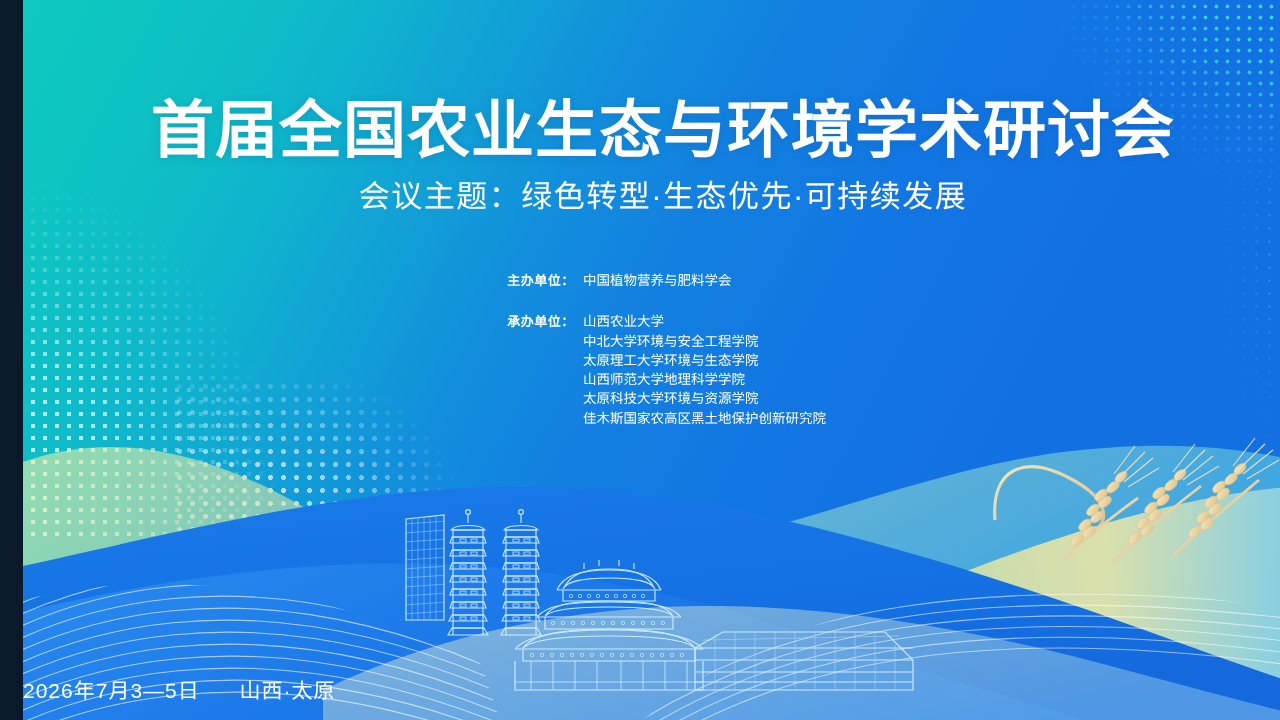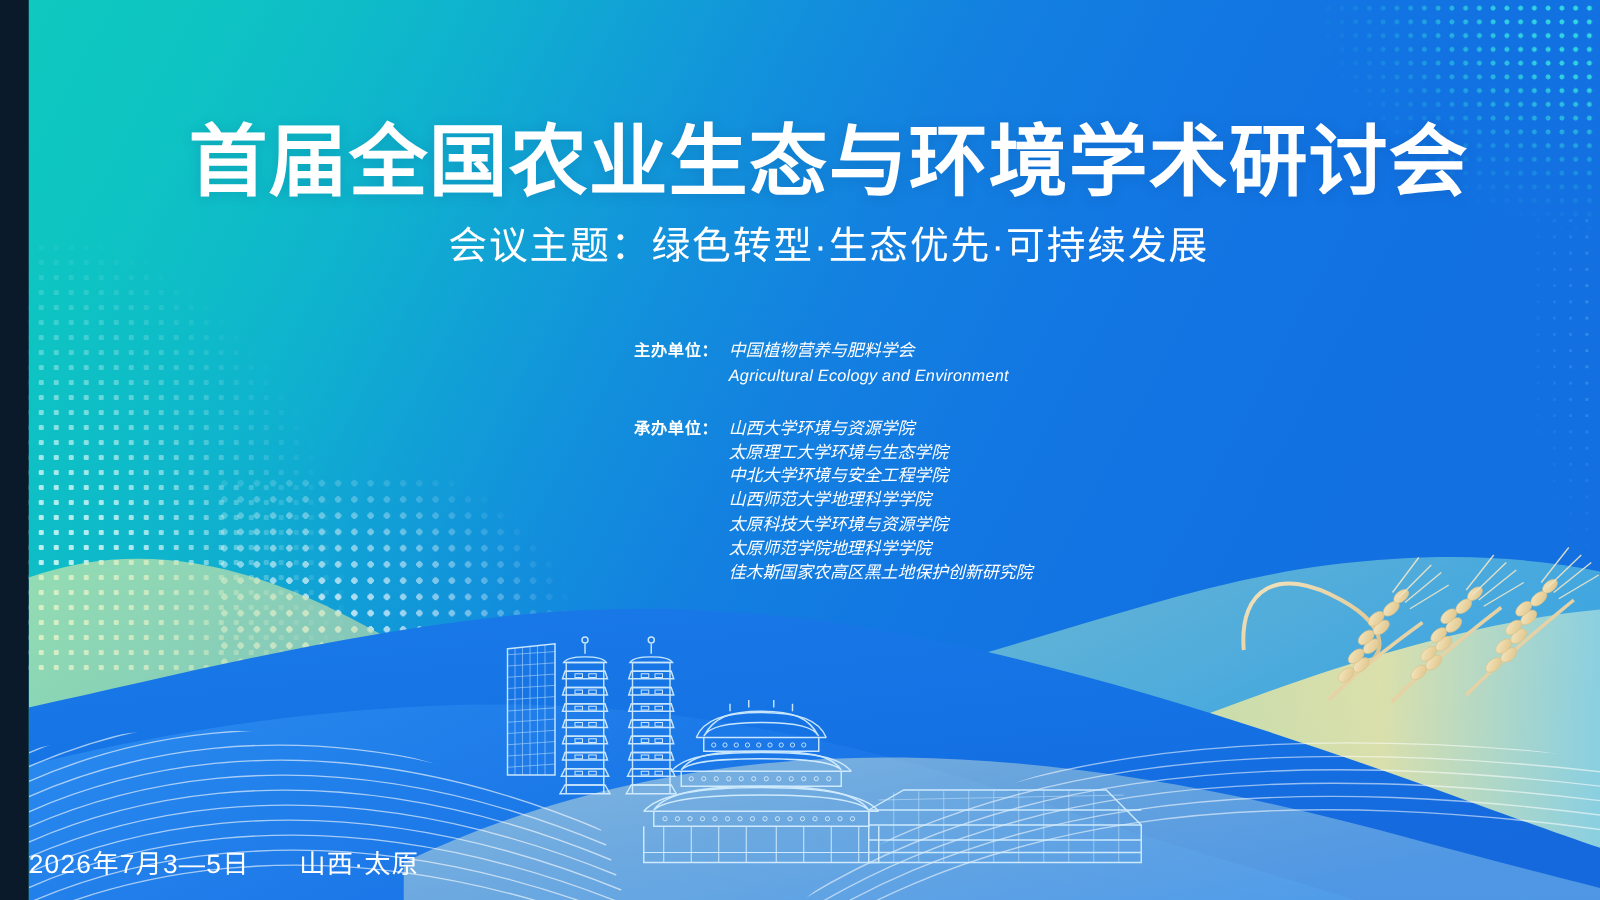--- a/index.html
+++ b/index.html
@@ -125,21 +125,20 @@
   }
   .org-values {
     flex: 1 1 auto;
     padding-left: 6px;
   }
   .org-values div {
     font-size: 13.5px;
     font-weight: 400;
     line-height: 19.3px;
     white-space: nowrap;
-    font-style: italic;
   }
   .org-en {
     font-style: italic;
     font-size: 13px !important;
     letter-spacing: .2px;
     padding-top: 1px;
   }
 
   .footer {
     position: absolute;
@@ -548,33 +547,31 @@
     <h1 class="main-title">首届全国农业生态与环境学术研讨会</h1>
     <p class="sub-title">会议主题：绿色转型·生态优先·可持续发展</p>
   </div>
 
   <div class="orgs">
 
     <div class="org-block">
       <div class="org-label">主办单位：</div>
       <div class="org-values">
         <div>中国植物营养与肥料学会</div>
-        <div class="org-en">Agricultural Ecology and Environment</div>
       </div>
     </div>
 
     <div class="org-block">
       <div class="org-label">承办单位：</div>
       <div class="org-values">
-        <div>山西大学环境与资源学院</div>
+        <div>山西农业大学</div>
+        <div>中北大学环境与安全工程学院</div>
         <div>太原理工大学环境与生态学院</div>
-        <div>中北大学环境与安全工程学院</div>
         <div>山西师范大学地理科学学院</div>
         <div>太原科技大学环境与资源学院</div>
-        <div>太原师范学院地理科学学院</div>
         <div>佳木斯国家农高区黑土地保护创新研究院</div>
       </div>
     </div>
 
   </div>
 
   <div class="footer">
     <span>2026年7月3—5日</span>
     <span class="gap"></span>
     <span>山西·太原</span>

